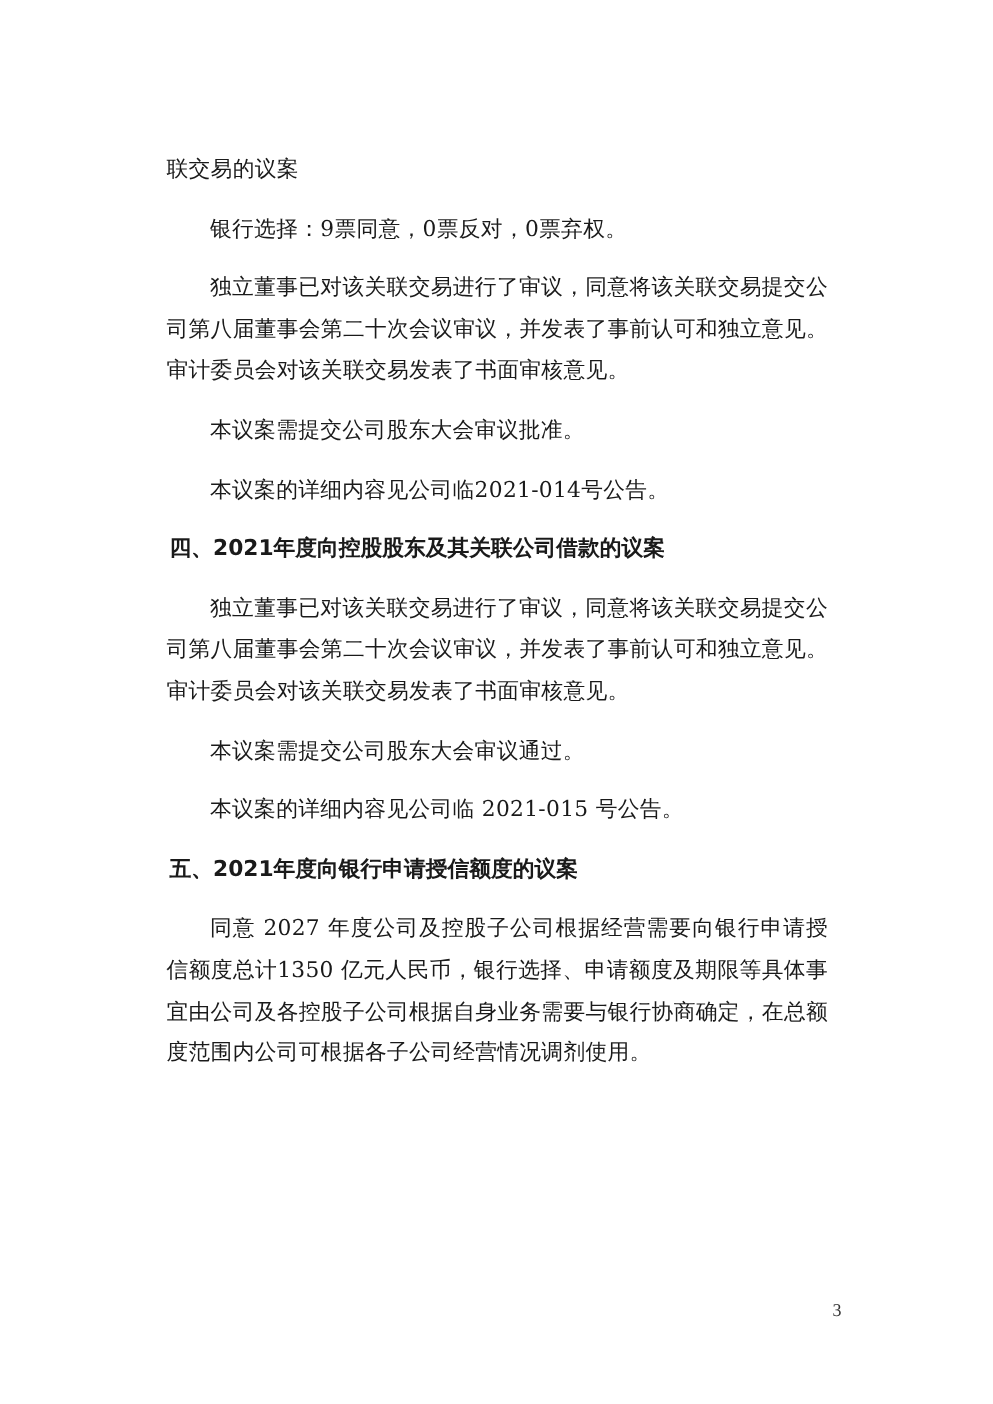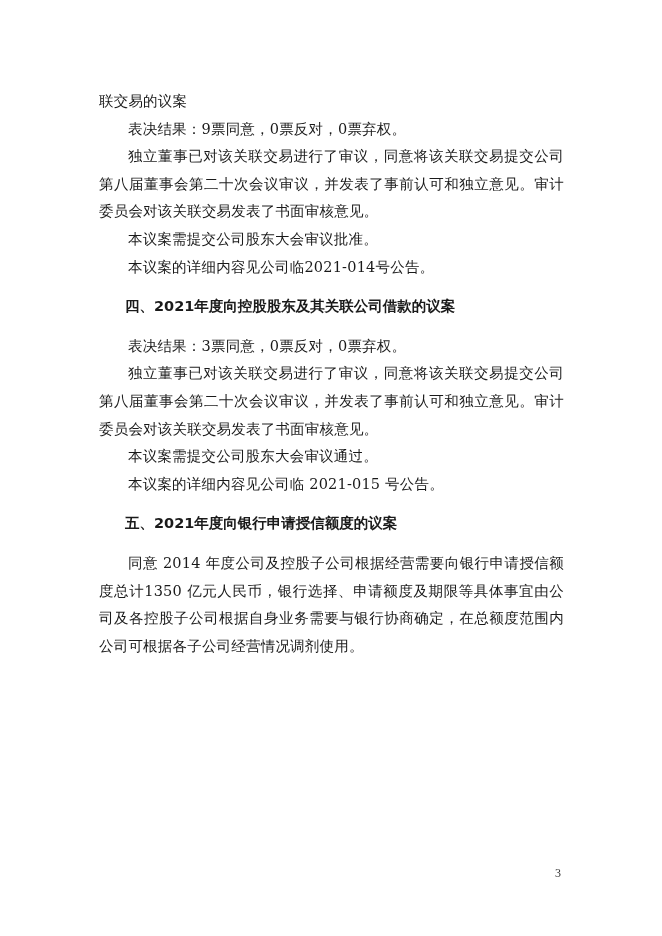--- a/index.html
+++ b/index.html
@@ -1,35 +1,34 @@
 <!DOCTYPE html>
 <html><head>
 <meta charset="utf-8">
 <style>
   html, body { margin: 0; padding: 0; background: #ffffff; }
   body { width: 662px; height: 936px; position: relative; overflow: hidden;
          font-family: "DejaVu Serif", "Liberation Serif", serif; color: #1a1a1a; }
   .page { position: absolute; left: 99px; top: 88px; width: 465px; }
-  .p { font-size: 14.5px; line-height: 27.6px; margin: 0; text-align: justify; text-align-last: left; letter-spacing: 0.2px; }
+  .p { font-size: 14.5px; line-height: 27.6px; margin: 12px; text-align: justify; text-align-last: left; letter-spacing: 0.2px; }
   .indent { text-indent: 29px; }
-  .h { font-family: "DejaVu Sans", "Liberation Sans", sans-serif; font-weight: bold; font-size: 14.5px; line-height: 27.6px; margin: 12px; text-indent: 14px; }
+  .h { font-family: "DejaVu Sans", "Liberation Sans", sans-serif; font-weight: bold; font-size: 14.5px; line-height: 27.6px; margin: 0; text-indent: 14px; }
   .pagenum { position: absolute; left: 555px; top: 866px; font-size: 12px;
              font-family: "Liberation Serif", serif; color: #333; }
 </style>
 </head>
 <body>
 
 <div class="page">
   <p class="p">联交易的议案</p>
-  <p class="p indent">表决结果：9票同意，0票反对，0票弃权。</p>
+  <p class="p indent">银行选择：9票同意，0票反对，0票弃权。</p>
   <p class="p indent">独立董事已对该关联交易进行了审议，同意将该关联交易提交公司第八届董事会第二十次会议审议，并发表了事前认可和独立意见。审计委员会对该关联交易发表了书面审核意见。</p>
   <p class="p indent">本议案需提交公司股东大会审议批准。</p>
   <p class="p indent">本议案的详细内容见公司临2021-014号公告。</p>
   <p class="h">四、2021年度向控股股东及其关联公司借款的议案</p>
-  <p class="p indent">表决结果：3票同意，0票反对，0票弃权。</p>
   <p class="p indent">独立董事已对该关联交易进行了审议，同意将该关联交易提交公司第八届董事会第二十次会议审议，并发表了事前认可和独立意见。审计委员会对该关联交易发表了书面审核意见。</p>
   <p class="p indent">本议案需提交公司股东大会审议通过。</p>
   <p class="p indent">本议案的详细内容见公司临 2021-015 号公告。</p>
   <p class="h">五、2021年度向银行申请授信额度的议案</p>
-  <p class="p indent">同意 2014 年度公司及控股子公司根据经营需要向银行申请授信额度总计1350 亿元人民币，银行选择、申请额度及期限等具体事宜由公司及各控股子公司根据自身业务需要与银行协商确定，在总额度范围内公司可根据各子公司经营情况调剂使用。</p>
+  <p class="p indent">同意 2027 年度公司及控股子公司根据经营需要向银行申请授信额度总计1350 亿元人民币，银行选择、申请额度及期限等具体事宜由公司及各控股子公司根据自身业务需要与银行协商确定，在总额度范围内公司可根据各子公司经营情况调剂使用。</p>
 </div>
 
 <div class="pagenum">3</div>
 
 </body></html>

